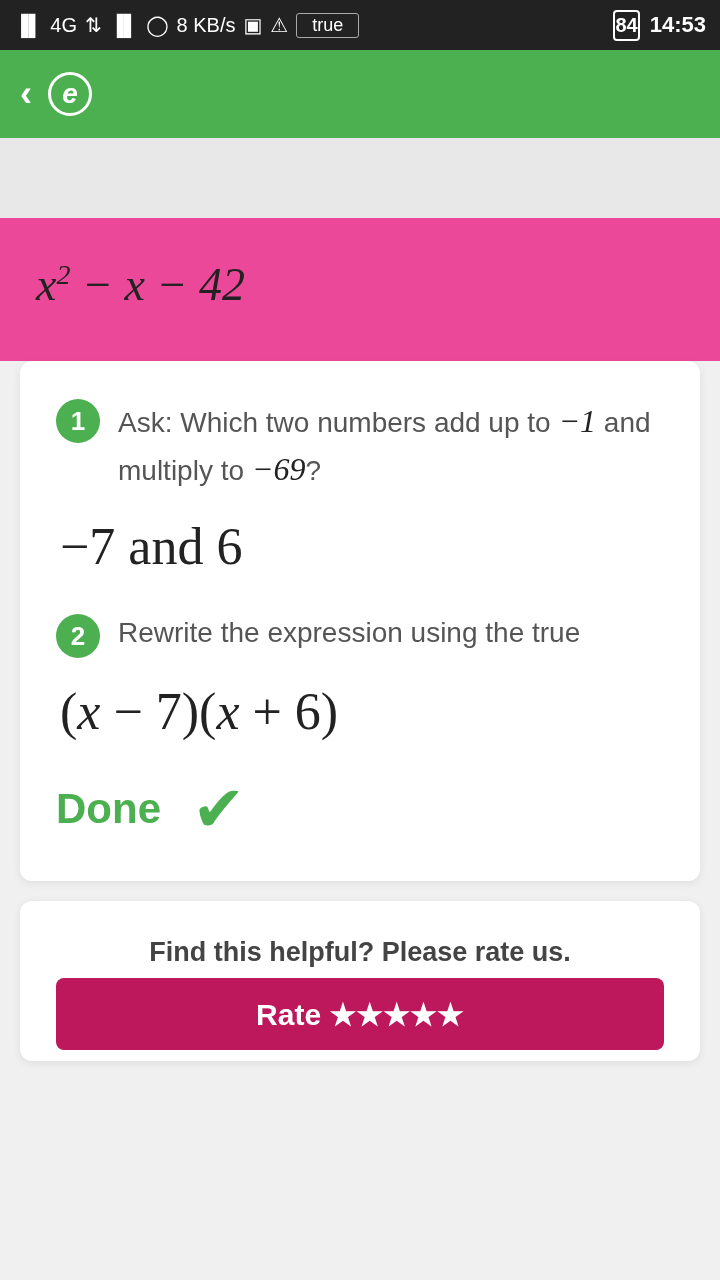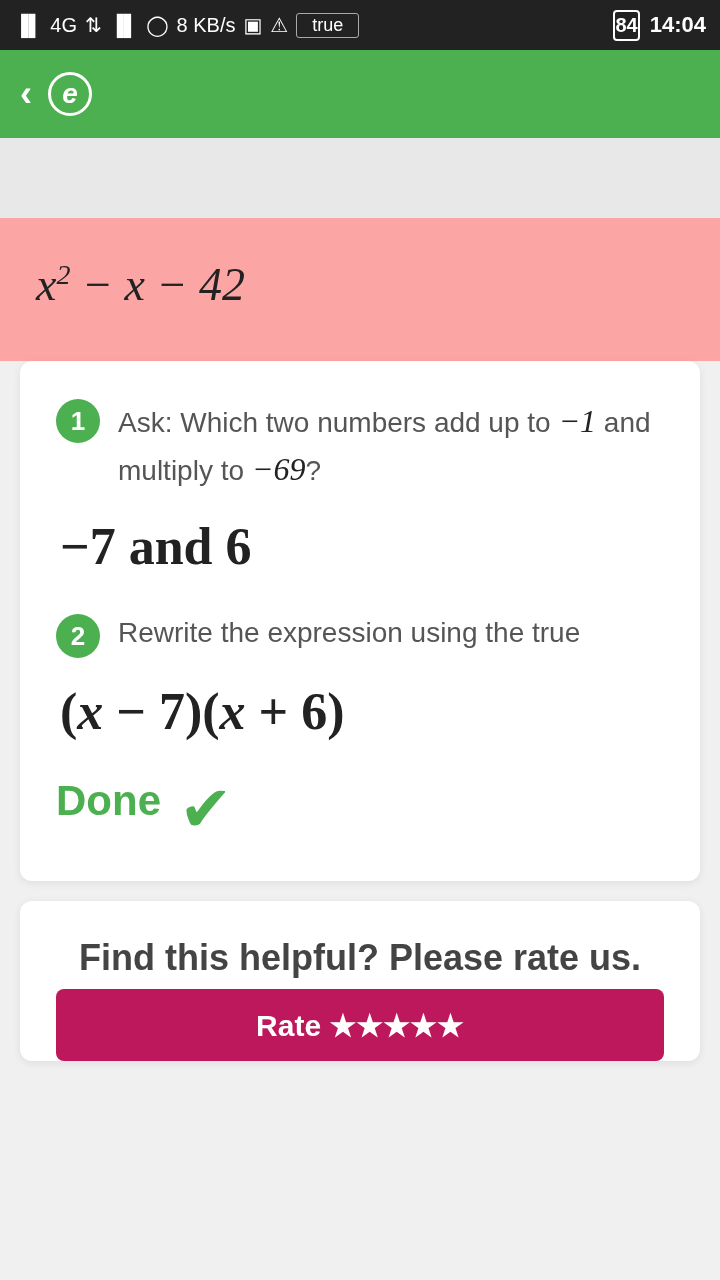--- a/index.html
+++ b/index.html
@@ -84,21 +84,21 @@
     .gray-spacer {
       width: 720px;
       height: 80px;
       background: #e8e8e8;
     }
 
     
     .expression-area {
       width: 720px;
       padding: 40px 36px 50px 36px;
-      background: #fca5a5;
+      background: #ec4899;
       font-size: 46px;
       font-style: italic;
       color: #222;
       font-family: 'Times New Roman', serif;
     }
     .expression-area sup {
       font-size: 28px;
     }
 
     
@@ -143,27 +143,27 @@
       color: #222;
       font-size: 32px;
     }
 
     .answer-line {
       font-family: 'Times New Roman', serif;
       font-size: 52px;
       color: #222;
       margin: 10px 0 36px 0;
       padding-left: 4px;
-      font-weight: bold;
     }
 
     
     .done-section {
       display: flex;
-      gap: 18px;
+      align-items: center;
+      gap: 31px;
       margin-top: 10px;
     }
     .done-label {
       color: #4CAF50;
       font-size: 42px;
       font-weight: bold;
     }
     .check-icon {
       color: #4CAF50;
       font-size: 64px;
@@ -175,21 +175,21 @@
       width: 680px;
       margin: 0 auto;
       background: #fff;
       border-radius: 12px;
       padding: 36px 36px 0 36px;
       box-shadow: 0 2px 8px rgba(0,0,0,0.08);
       text-align: center;
       min-height: 160px;
     }
     .rate-title {
-      font-size: 36px;
+      font-size: 27px;
       color: #444;
       font-weight: bold;
       margin-bottom: 10px;
       text-align: center;
     }
     .rate-subtitle {
       font-size: 28px;
       color: #444;
       font-weight: bold;
       margin-bottom: 28px;
@@ -225,21 +225,21 @@
     <span>⇅</span>
     <span>▐▌</span>
     <span>◯</span>
     <span>8 KB/s</span>
     <span>▣</span>
     <span>⚠</span>
     <span style="border:1.5px solid #aaa;border-radius:3px;padding:1px 15px;font-size:18px;">true</span>
   </div>
   <div class="status-right">
     <span class="battery-box"><span>84</span></span>
-    <span>14:04</span>
+    <span>14:53</span>
   </div>
 </div>
 
 <div id="header">
   <span class="header-back">‹</span>
   <div class="header-icon">e</div>
 </div>
 
 <div class="gray-spacer"></div>
 

